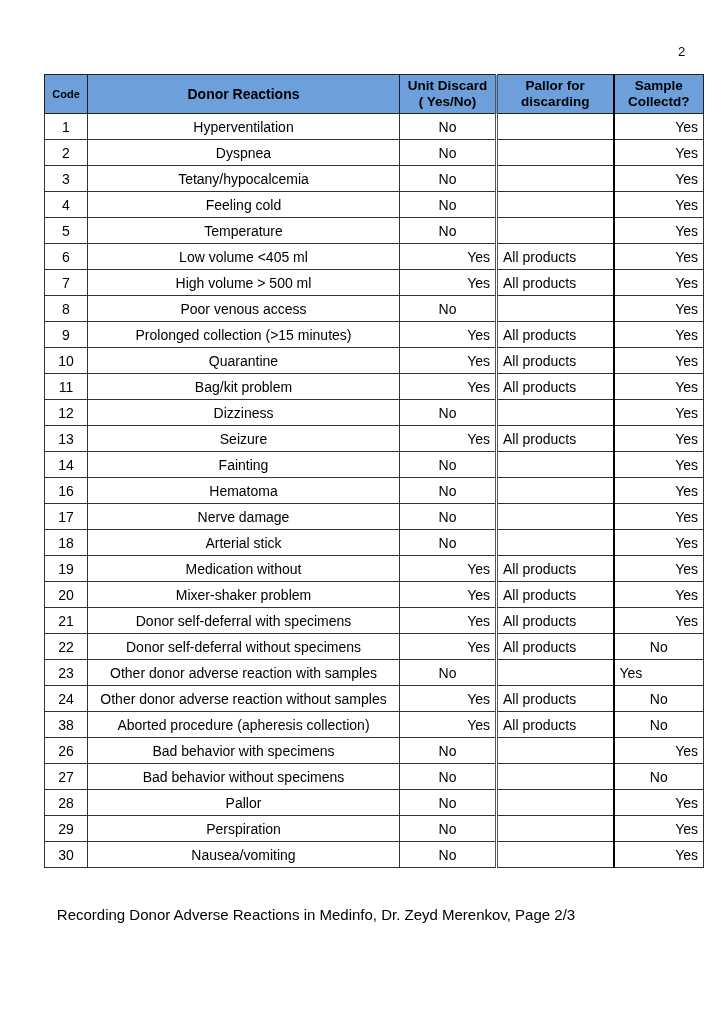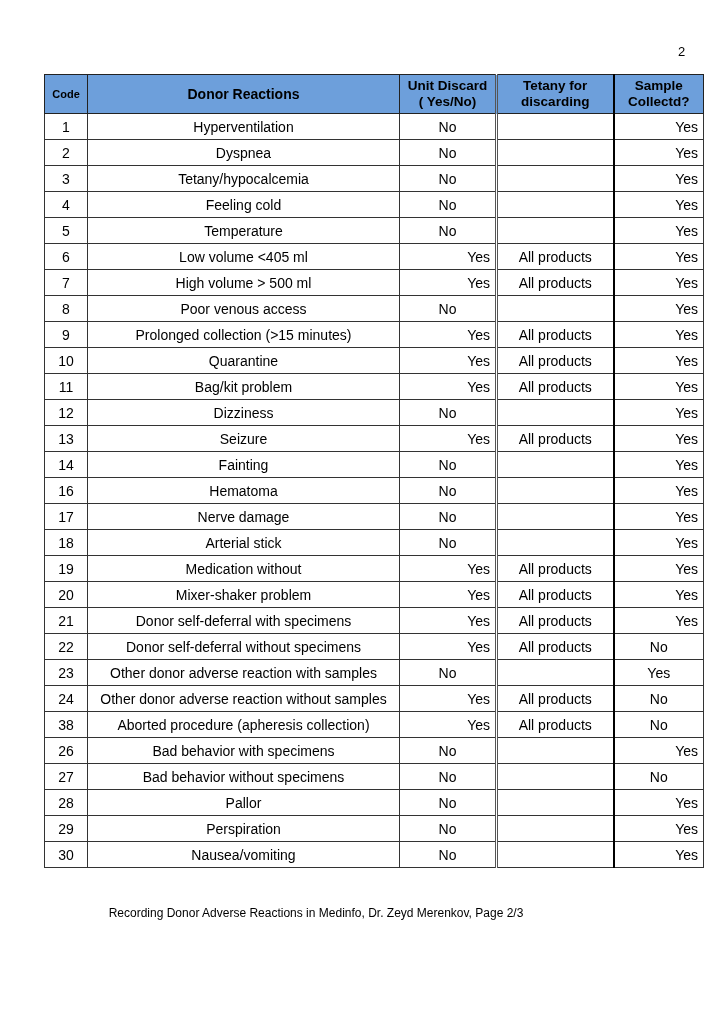--- a/index.html
+++ b/index.html
@@ -16,25 +16,25 @@
   }
   table.reactions th.code-h { font-size: 11px; }
   table.reactions th.react-h { font-size: 14px; }
   table.reactions th.small { font-size: 13.5px; }
   table.reactions td {
     border: 1px solid #333; height: 25px; padding: 0 5px; white-space: nowrap;
   }
   td.code { text-align: center; }
   td.left { text-align: center; }
   td.right { text-align: right; }
-  td.center { text-align: center; }
+  td.center { }
   
   .col-discard { border-right: 3px double #555 !important; }
   .col-remarks { border-right: 2px solid #000 !important; }
-  .footer { position: absolute; top: 906px; left: 0; width: 632px; text-align: center; font-size: 12px; }
+  .footer { position: absolute; top: 906px; left: 0; width: 632px; text-align: center; font-size: 15px; }
 </style>
 </head>
 <body>
 
 <div class="page-number">2</div>
 
 <table class="reactions">
   <colgroup>
     <col style="width:43px">
     <col style="width:312px">
@@ -44,21 +44,21 @@
   </colgroup>
   <thead>
     <tr>
       <th class="code-h"><span>Code</span></th>
       <th class="react-h"><span>Donor Reactions</span></th>
       <th class="small col-discard">
         <div>Unit Discard</div>
         <div>( Yes/No)</div>
       </th>
       <th class="small col-remarks">
-        <div>Tetany for</div>
+        <div>Pallor for</div>
         <div>discarding</div>
       </th>
       <th class="small">
         <div>Sample</div>
         <div>Collectd?</div>
       </th>
     </tr>
   </thead>
   <tbody id="rows-body">
       <tr>

